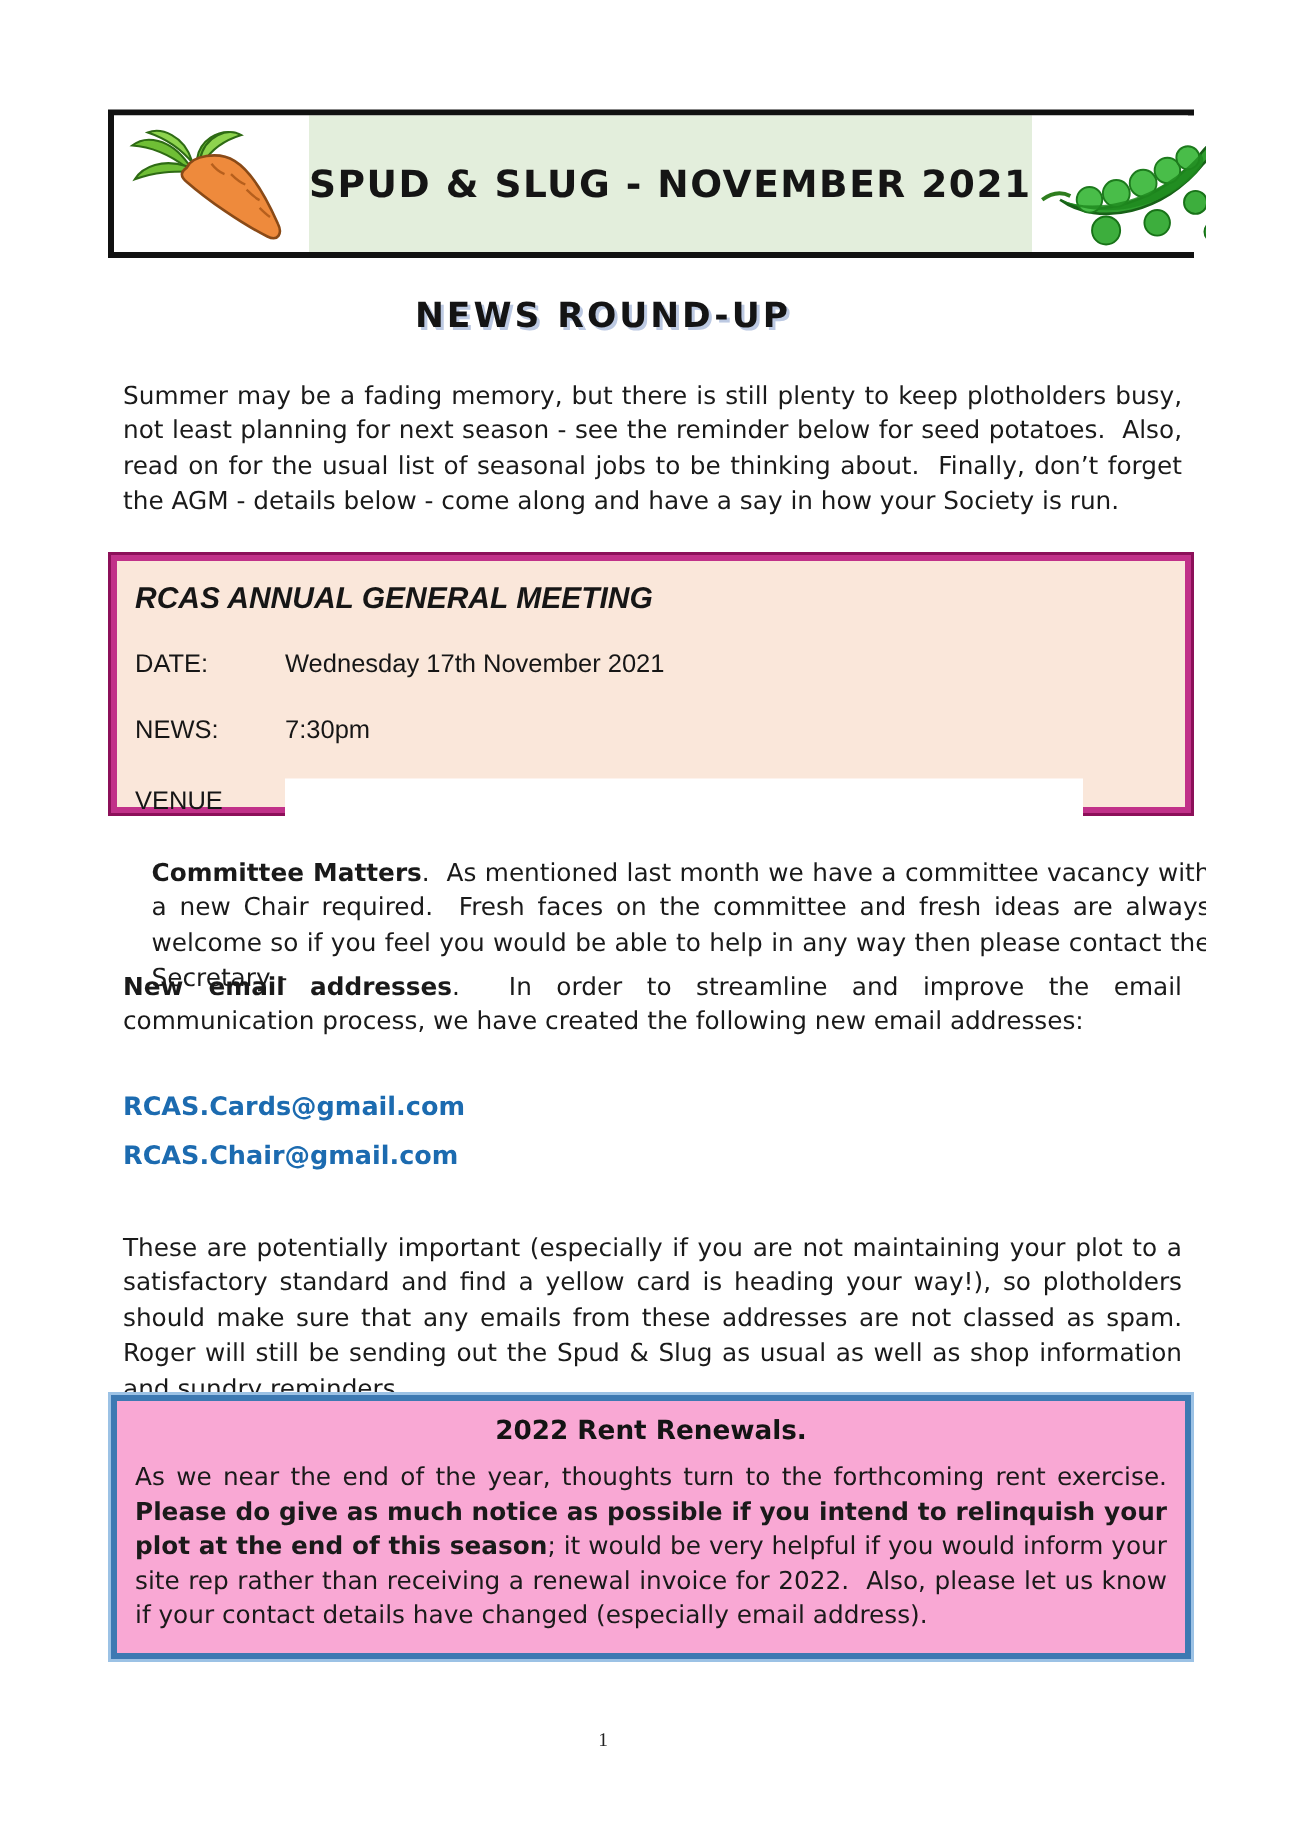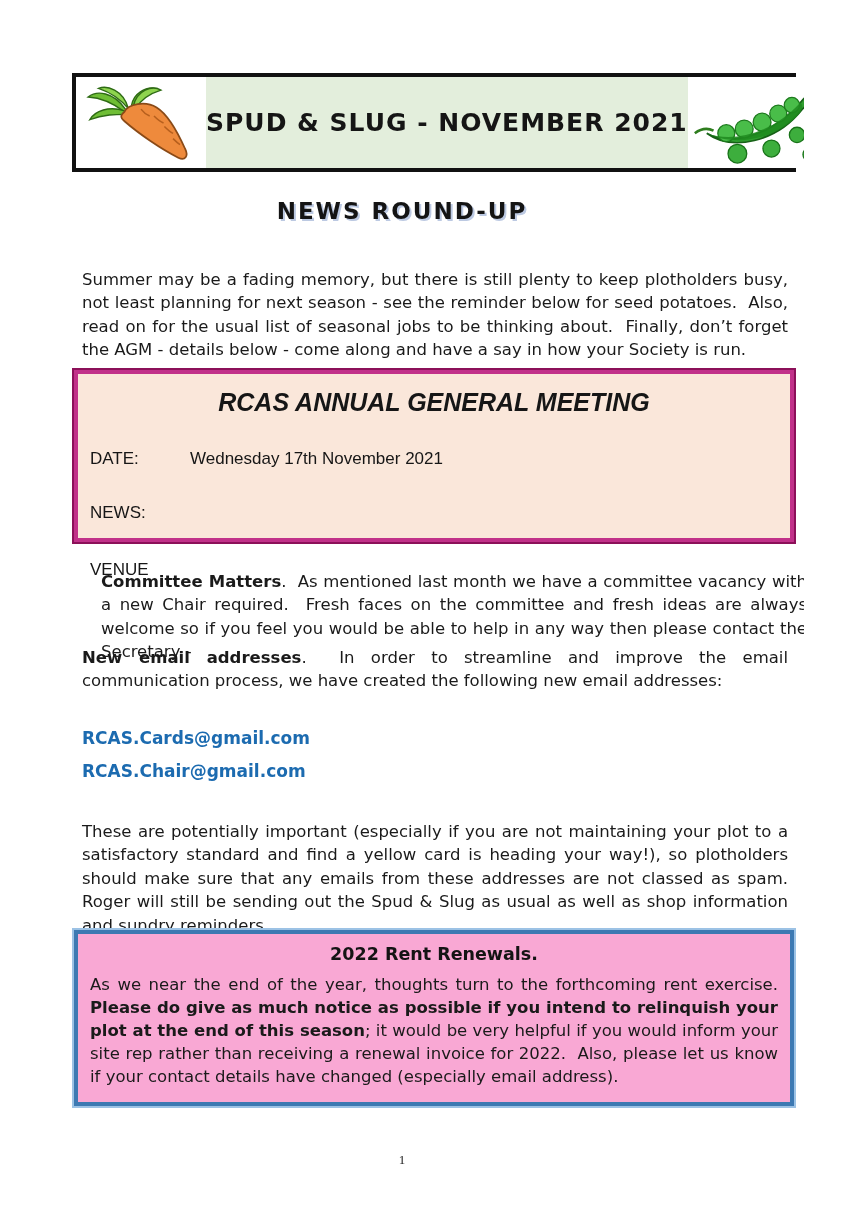--- a/index.html
+++ b/index.html
@@ -56,49 +56,49 @@
   .para {
     position: absolute;
     left: 82px; width: 706px;
     font-size: 16.5px;
     line-height: 1.42;
     text-align: justify;
     white-space: pre-wrap;
     color: var(--text-black, #1a1a1a);
   }
   .para b { font-weight: bold; }
-  .intro-para     { top: 268px; }
+  .intro-para     { top: 252px; }
   .committee-para { top: 570px; margin-left: 19px; }
   .newemail-para  { top: 646px; }
   .note-para      { top: 820px; }
 
   
   .agm-box {
     position: absolute;
     left: 72px; top: 368px;
     width: 724px; height: 176px;
     background: var(--agm-bg, #fae7da);
     border: 2px solid var(--agm-border-outer, #8c1059);
     box-shadow: inset 0 0 0 4px var(--agm-border-inner, #c13189);
     padding: 16px 16px 0 16px;
     font-family: "Liberation Sans", sans-serif;
   }
   .agm-title {
-    text-align: center;
-    font-size: 25px;
+    text-align: left;
+    font-size: 20px;
     font-weight: bold;
     font-style: italic;
     color: #161616;
     margin-top: 2px;
   }
   .agm-row {
     display: grid;
     grid-template-columns: 100px 1fr;
     align-items: center;
-    margin-top: 30px;
+    margin-top: 20px;
     min-height: 24px;
   }
   .agm-row:first-of-type { margin-top: 20px; }
   .agm-label { font-size: 17px; color: #161616; }
   .agm-value { font-size: 17px; color: #161616; }
   .venue-blank {
     height: 30px;
     width: 532px;
     background: #ffffff;
   }
@@ -206,20 +206,21 @@
   <p class="para intro-para">Summer may be a fading memory, but there is still plenty to keep plotholders busy, not least planning for next season - see the reminder below for seed potatoes.  Also, read on for the usual list of seasonal jobs to be thinking about.  Finally, don’t forget the AGM - details below - come along and have a say in how your Society is run.</p>
 
   <div class="agm-box">
     <div class="agm-title">RCAS ANNUAL GENERAL MEETING</div>
     <div class="agm-row">
       <span class="agm-label">DATE:</span>
       <span class="agm-value">Wednesday 17th November 2021</span>
     </div>
     <div class="agm-row">
       <span class="agm-label">NEWS:</span>
+      <span class="agm-value">7:30pm</span>
     </div>
     <div class="agm-row">
       <span class="agm-label">VENUE</span>
       <span class="agm-value venue-blank"></span>
     </div>
   </div>
 
   <p class="para committee-para"><b>Committee Matters</b><span>.  As mentioned last month we have a committee vacancy with a new Chair required.  Fresh faces on the committee and fresh ideas are always welcome so if you feel you would be able to help in any way then please contact the Secretary -</span></p>
 
   <p class="para newemail-para"><b>New email addresses</b><span>.  In order to streamline and improve the email communication process, we have created the following new email addresses:</span></p>

